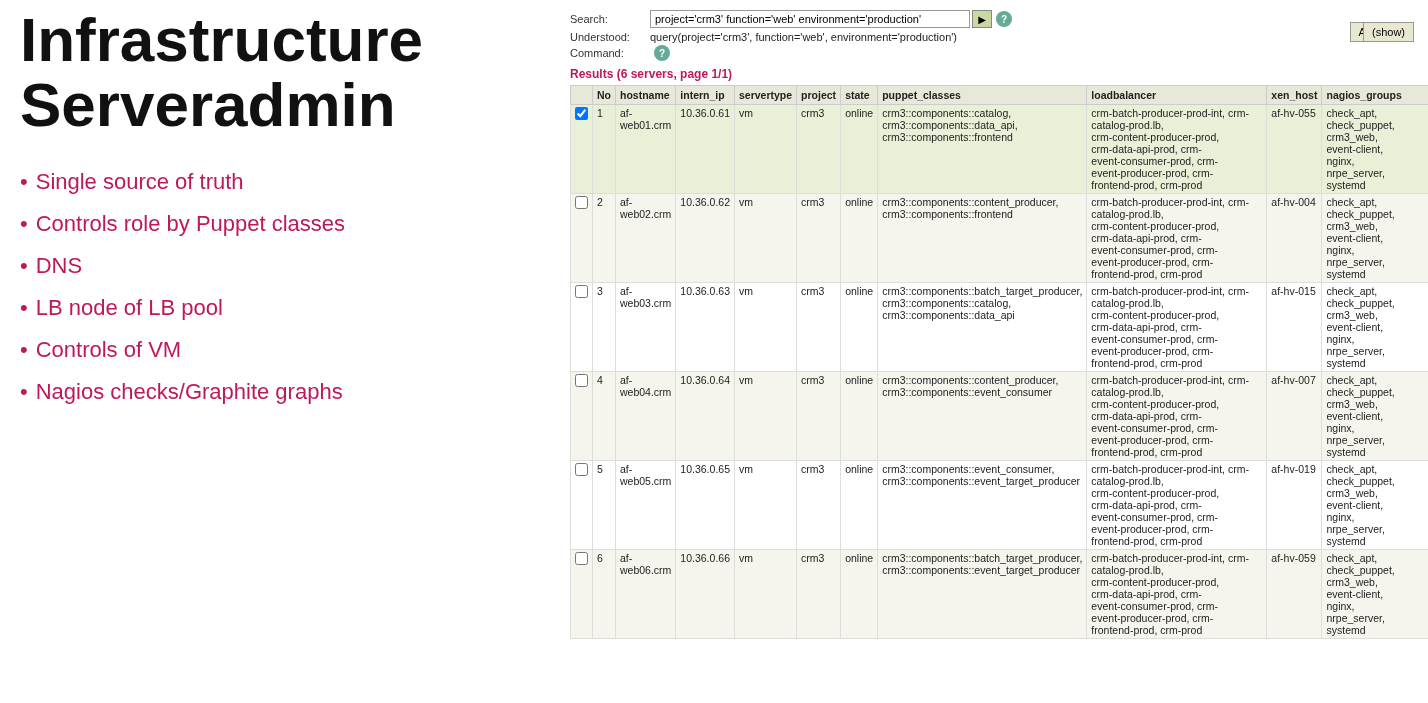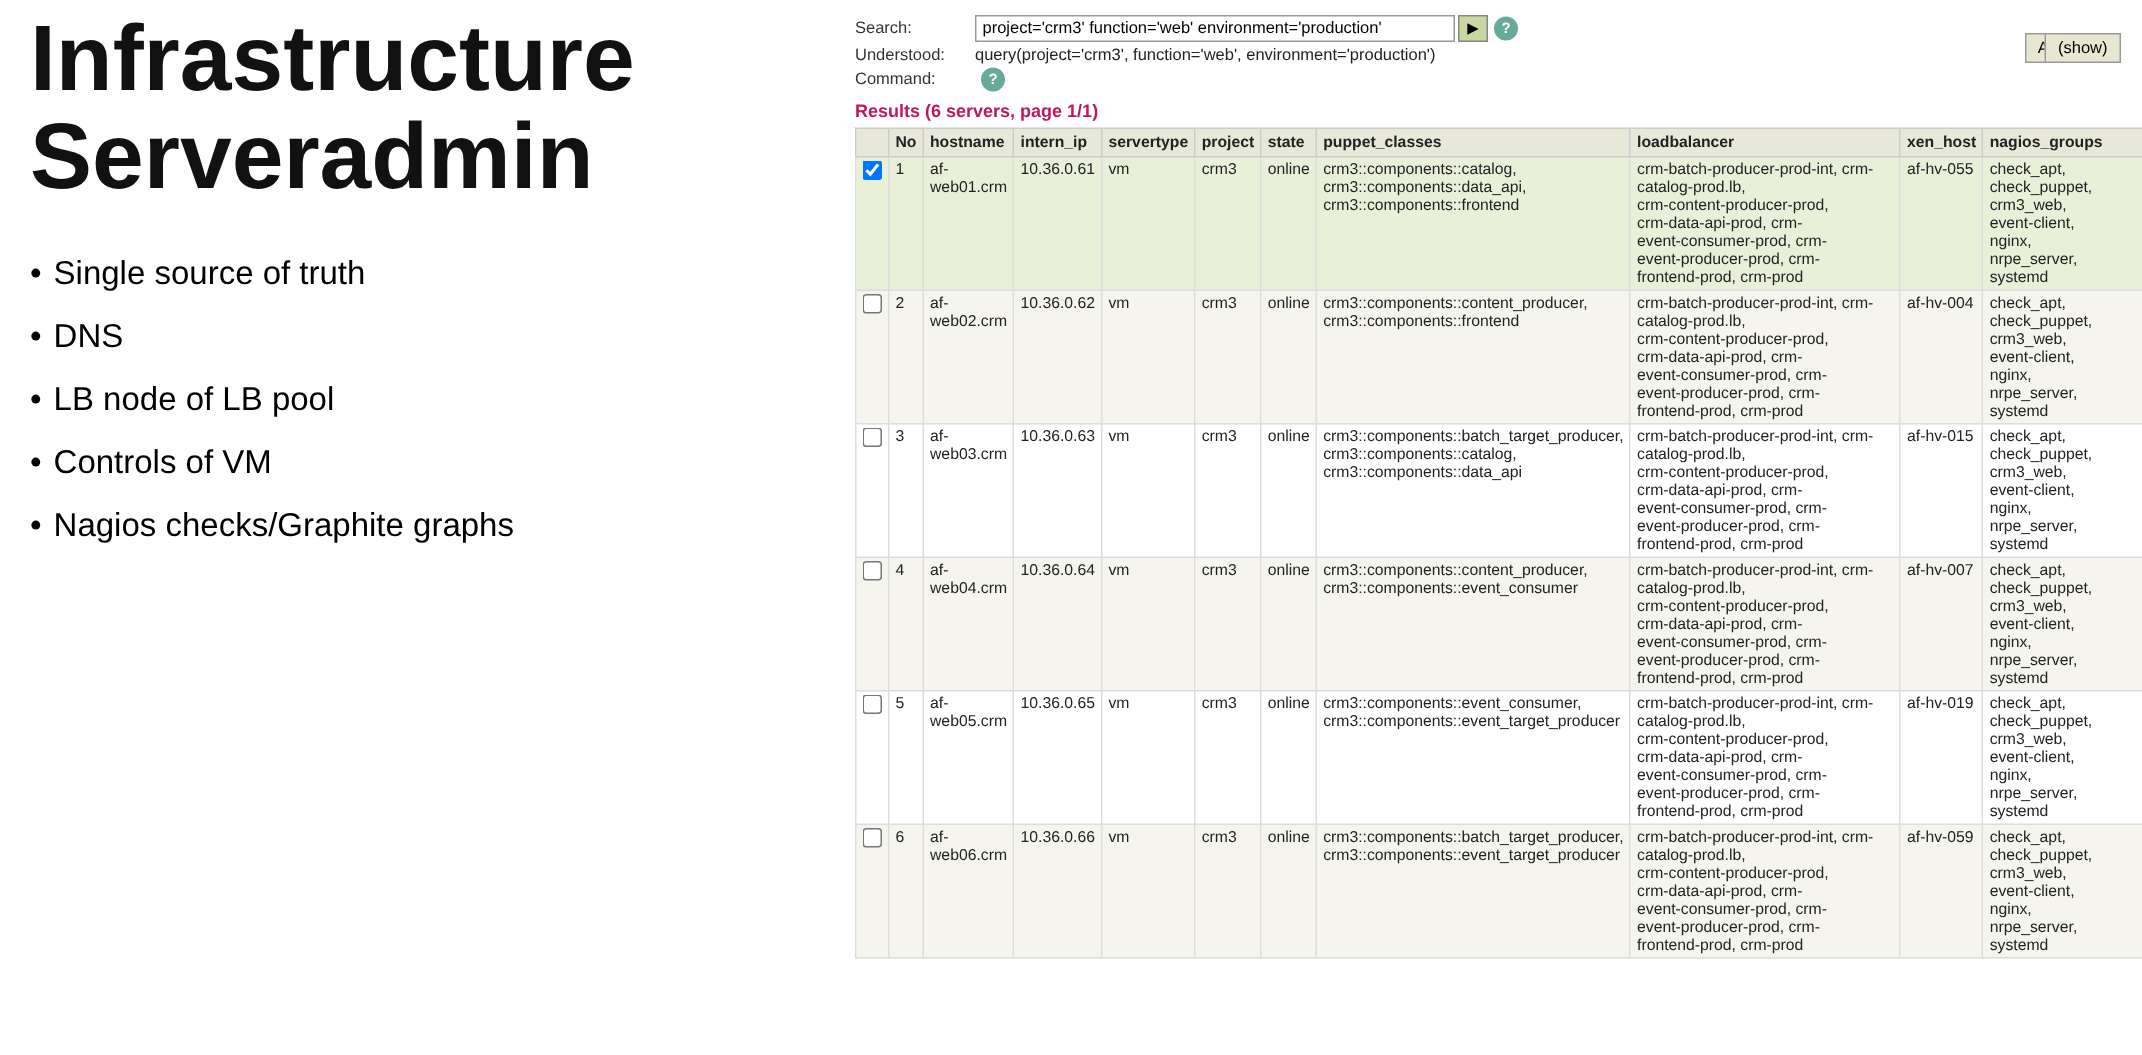--- a/index.html
+++ b/index.html
@@ -18,21 +18,21 @@
       color: #111;
       font-family: 'Arial Black', Arial, sans-serif;
       margin-bottom: 24px;
     }
     .bullet-list {
       list-style: none;
       padding: 0;
     }
     .bullet-list li {
       font-size: 22px;
-      color: #000000;
+      color: #be185d;
       padding: 8px 0;
       display: flex;
       align-items: flex-start;
     }
     .bullet-list li::before {
       content: "•";
       margin-right: 8px;
       font-size: 22px;
     }
 
@@ -179,20 +179,21 @@
 </head>
 <body>
 
 <div class="left-panel">
   <h1>
     <span>Infrastructure</span><br>
     <span>Serveradmin</span>
   </h1>
   <ul class="bullet-list">
   <li>Single source of truth</li>
+      <li>Controls role by Puppet classes</li>
       <li>DNS</li>
       <li>LB node of LB pool</li>
       <li>Controls of VM</li>
       <li>Nagios checks/Graphite graphs</li>
     </ul>
 </div>
 
 <div class="right-panel" style="position:relative;">
 
   <div style="position:absolute; top:8px; right:4px; display:flex; gap:0;">

